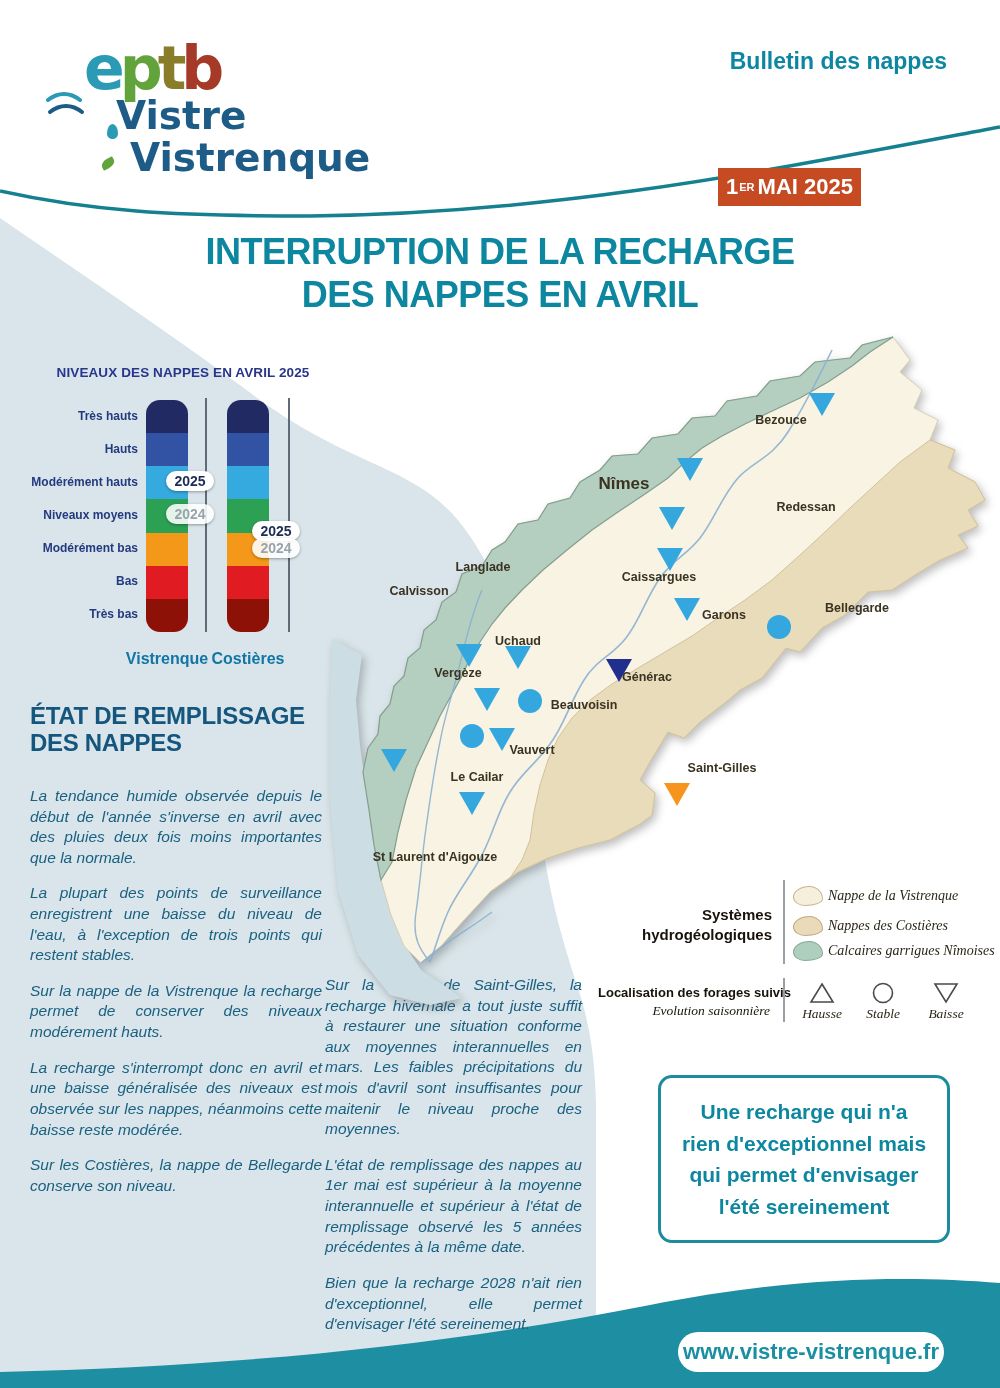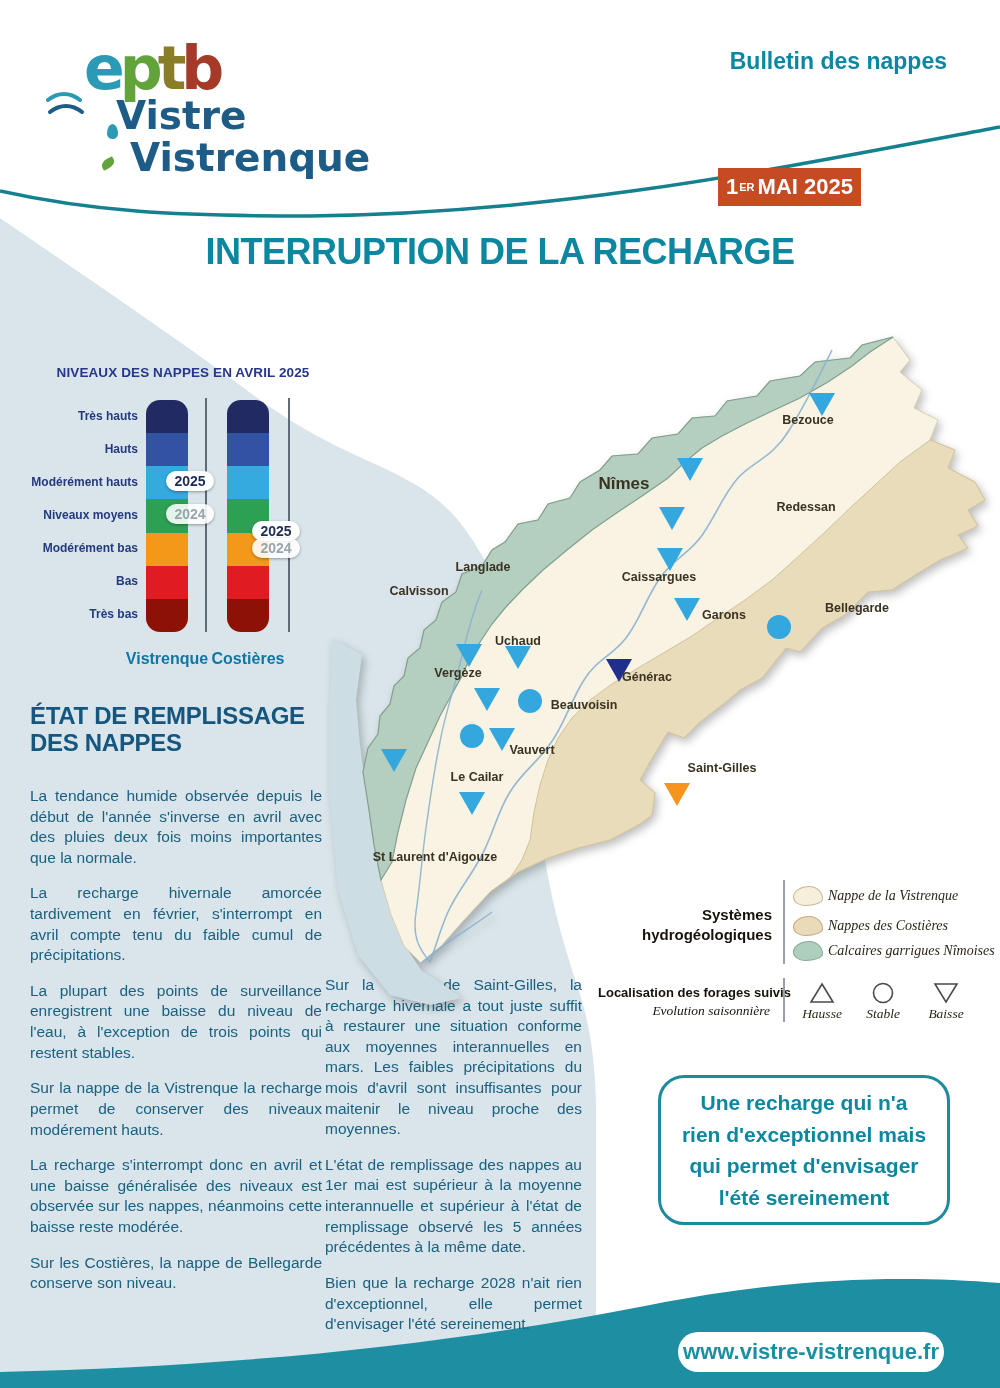--- a/index.html
+++ b/index.html
@@ -36,43 +36,43 @@
       box-shadow:0 1px 3px rgba(0,0,0,.35);display:flex;align-items:center;justify-content:center;
       font-size:14px;font-weight:bold;}
   .gauge-tag.muted{color:#98a4ab;background:rgba(255,255,255,.88);}
   .gauge-tag.bold{color:#1d2c55;}
   .gauge-name{position:absolute;top:650px;transform:translateX(-50%);font-size:16px;
       font-weight:bold;color:#1176a3;white-space:nowrap;}
   
   .col-heading{position:absolute;left:30px;top:703px;width:296px;font-size:24px;font-weight:800;
       color:#14567d;line-height:1.12;letter-spacing:-0.3px;}
   .textcol{position:absolute;font-size:15.5px;color:#1a6181;text-align:justify;line-height:1.33;}
-  .textcol p{margin:0 0 15px 0;}
+  .textcol p{margin:0 0 15px 0;font-style:italic;}
   #left-col{left:30px;top:786px;width:292px;}
   #mid-col{left:325px;top:975px;width:257px;}
   
   .town{position:absolute;transform:translate(-50%,-50%);white-space:nowrap;color:#3a3322;
       font-weight:600;font-size:12.5px;z-index:3;}
   .marker{position:absolute;z-index:3;}
   .tri-down{width:0;height:0;border-left:13px solid transparent;border-right:13px solid transparent;
       border-top:23px solid #35a7df;}
   .dot{width:24px;height:24px;border-radius:50%;background:#35a7df;}
   
   .leg-head{position:absolute;text-align:right;font-weight:bold;color:#17130a;white-space:nowrap;}
   .leg-rule{position:absolute;width:2px;background:#9aa0a8;}
   .leg-item-label{position:absolute;font-family:"Liberation Serif",serif;font-style:italic;
       color:#2b2617;font-size:14px;white-space:nowrap;transform:translateY(-50%);}
   .blob{position:absolute;width:30px;height:20px;border:1.5px solid;transform:translateY(-50%);
       border-radius:55% 45% 60% 40%/55% 65% 35% 45%;box-sizing:border-box;}
   .forage-sym{position:absolute;transform:translate(-50%,-50%);}
   .forage-label{position:absolute;transform:translate(-50%,0);font-family:"Liberation Serif",serif;
       font-style:italic;font-size:13.5px;color:#2b2617;white-space:nowrap;}
   
-  .callout{position:absolute;left:658px;top:1075px;width:292px;height:150px;box-sizing:border-box;
-      border:3px solid #1d8a9e;border-radius:26px;background:#fff;display:flex;align-items:center;
+  .callout{position:absolute;left:658px;top:1075px;width:292px;height:168px;box-sizing:border-box;
+      border:3px solid #1d8a9e;border-radius:14px;background:#fff;display:flex;align-items:center;
       justify-content:center;text-align:center;padding:14px 20px;color:#0d87a0;font-weight:bold;
       font-size:21px;line-height:1.5;z-index:4;}
   .footer-pill{position:absolute;left:678px;top:1332px;width:266px;height:40px;border-radius:22px;
       background:#fff;display:flex;align-items:center;justify-content:center;color:#1b8fa2;
       font-weight:bold;font-size:22px;z-index:4;}
 </style>
 </head>
 <body>
 
 <div class="page">
@@ -136,20 +136,21 @@
   </div>
 
   <div class="date-badge">
     <span>1</span>
       <sup>ER</sup>
       <span>MAI 2025</span>
   </div>
 
   <div class="main-title">
     <div>INTERRUPTION DE LA RECHARGE</div>
+    <div>DES NAPPES EN AVRIL</div>
   </div>
 
   <div id="gauge" style="position:absolute;z-index:2;">
     <div class="gauge-title">NIVEAUX DES NAPPES EN AVRIL 2025</div>
     <div class="gauge-div" style="left:205px;"></div>
     <div class="gauge-div" style="left:288px;"></div>
   <div class="gauge-level" style="top: 409.571px;">Très hauts</div>
       <div class="gauge-level" style="top: 442.714px;">Hauts</div>
       <div class="gauge-level" style="top: 475.857px;">Modérément hauts</div>
       <div class="gauge-level" style="top: 509px;">Niveaux moyens</div>
@@ -178,34 +179,33 @@
         <div class="gauge-seg" style="background: rgb(142, 17, 8);"></div>
       </div>
       <div class="gauge-name" style="left: 248px;">Costières</div>
       <div class="gauge-tag bold" style="left: 252px; top: 521px;">2025</div>
       <div class="gauge-tag muted" style="left: 252px; top: 538px;">2024</div>
     </div>
 
   <div class="col-heading">ÉTAT DE REMPLISSAGE DES NAPPES</div>
   <div class="textcol" id="left-col">
       <p>La tendance humide observée depuis le début de l'année s'inverse en avril avec des pluies deux fois moins importantes que la normale.</p>
-      <p>La recharge hivernale amorcée tardivement en février, s'interrompt en avril compte tenu du faible cumul de précipitations.</p>
       <p>La plupart des points de surveillance enregistrent une baisse du niveau de l'eau, à l'exception de trois points qui restent stables.</p>
       <p>Sur la nappe de la Vistrenque la recharge permet de conserver des niveaux modérement hauts.</p>
       <p>La recharge s'interrompt donc en avril et une baisse généralisée des niveaux est observée sur les nappes, néanmoins cette baisse reste modérée.</p>
       <p>Sur les Costières, la nappe de Bellegarde conserve son niveau.</p>
     </div>
   <div class="textcol" id="mid-col">
       <p>Sur la nappe de Saint-Gilles, la recharge hivernale a tout juste suffit à restaurer une situation conforme aux moyennes interannuelles en mars. Les faibles précipitations du mois d'avril sont insuffisantes pour maitenir le niveau proche des moyennes.</p>
       <p>L'état de remplissage des nappes au 1er mai est supérieur à la moyenne interannuelle et supérieur à l'état de remplissage observé les 5 années précédentes à la même date.</p>
       <p>Bien que la recharge 2028 n'ait rien d'exceptionnel, elle permet d'envisager l'été sereinement.</p>
     </div>
 
   <div id="map-layer">
-      <div class="town" style="left: 808px; top: 420px;">Bezouce</div>
+      <div class="town" style="left: 781px; top: 420px;">Bezouce</div>
       <div class="town" style="left: 624px; top: 484px; font-size: 17px; font-weight: 700;">Nîmes</div>
       <div class="town" style="left: 806px; top: 507px;">Redessan</div>
       <div class="town" style="left: 483px; top: 567px;">Langlade</div>
       <div class="town" style="left: 419px; top: 591px;">Calvisson</div>
       <div class="town" style="left: 659px; top: 577px;">Caissargues</div>
       <div class="town" style="left: 724px; top: 615px;">Garons</div>
       <div class="town" style="left: 845px; top: 608px; margin-left: 12px;">Bellegarde</div>
       <div class="town" style="left: 518px; top: 641px;">Uchaud</div>
       <div class="town" style="left: 458px; top: 673px;">Vergèze</div>
       <div class="town" style="left: 647px; top: 677px;">Générac</div>

